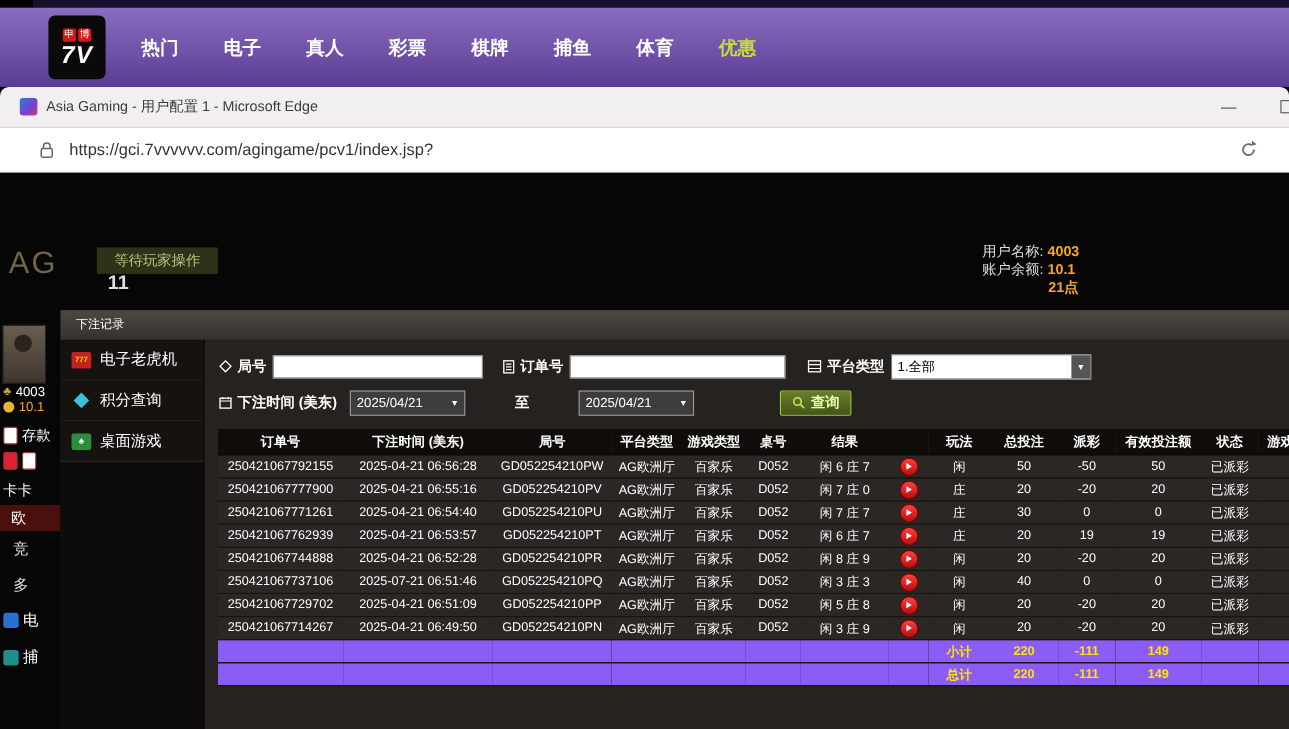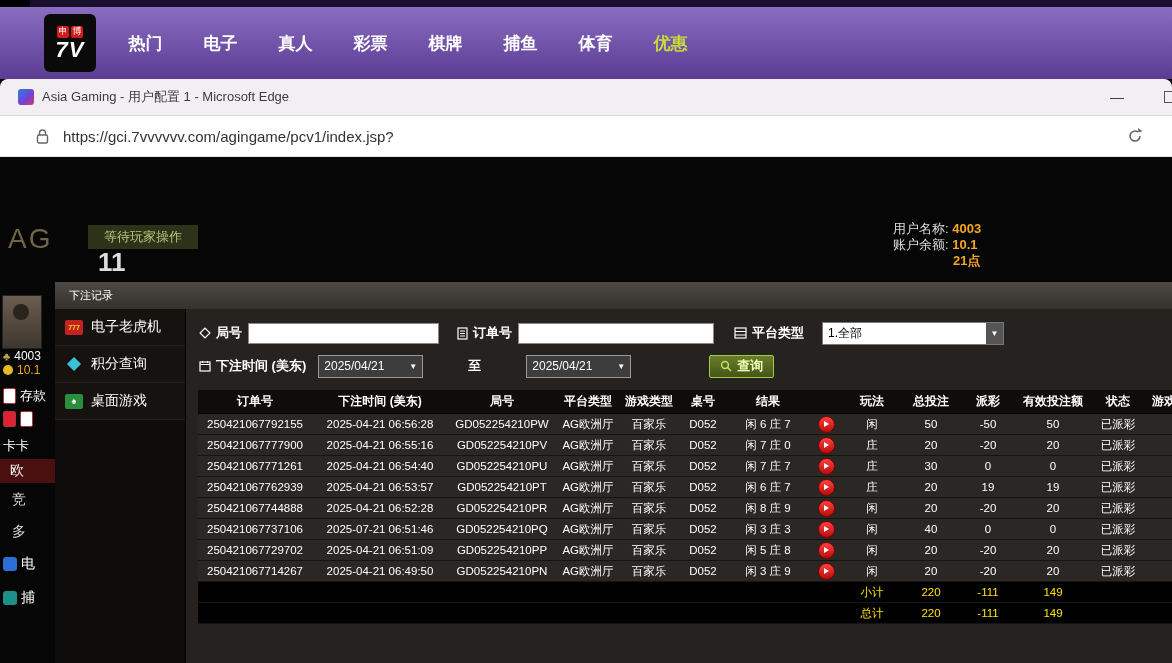--- a/index.html
+++ b/index.html
@@ -34,21 +34,21 @@
   .lock{margin-left:36px;display:flex;align-items:center;}
   .url-text{margin-left:14px;color:#333;font-size:15px;}
   .refresh{margin-left:auto;margin-right:28px;display:flex;align-items:center;cursor:pointer;}
 
   
   .content{position:relative;height:calc(100% - 77px);background:#060606;}
 
   .ag-logo{position:absolute;left:8px;top:66px;color:#7d6f4e;font-size:28px;font-weight:normal;letter-spacing:2px;opacity:.9;}
   .status-chip{position:absolute;left:88px;top:68px;background:#2c3319;color:#b6c77e;
                font-size:13px;padding:3px 16px;}
-  .timer{position:absolute;left:98px;top:90px;color:#ddd;font-size:26px;font-weight:bold;}
+  .timer{position:absolute;left:98px;top:90px;color:#ddd;font-size:18px;font-weight:bold;}
   .user-info{position:absolute;left:893px;top:64px;width:300px;font-size:13px;line-height:16px;}
   .user-info .lbl{color:#ddd;}
   .user-info .val{color:#f5a623;font-weight:bold;}
 
   
   .left-strip{position:absolute;left:0;top:130px;width:55px;bottom:0;overflow:hidden;}
   .avatar{position:absolute;left:2px;top:8px;width:38px;height:52px;border:1px solid #222;
           background:linear-gradient(#6b5d4f,#3e362e);}
   .avatar::after{content:"";position:absolute;left:10px;top:8px;width:16px;height:16px;border-radius:50%;background:#2b241d;}
   .ls-row{position:absolute;left:3px;color:#fff;font-size:12px;display:flex;align-items:center;gap:4px;white-space:nowrap;}
@@ -107,21 +107,21 @@
   table.records td{background:#2b2724;color:#fff;height:20px;text-align:center;
                    border-bottom:1px solid #17140f;overflow:hidden;white-space:nowrap;padding:0 2px;}
   table.records col:nth-child(1){width:114px;} table.records col:nth-child(2){width:136px;}
   table.records col:nth-child(3){width:108px;} table.records col:nth-child(4){width:64px;}
   table.records col:nth-child(5){width:58px;}  table.records col:nth-child(6){width:50px;}
   table.records col:nth-child(7){width:80px;}  table.records col:nth-child(8){width:36px;}
   table.records col:nth-child(9){width:56px;}  table.records col:nth-child(10){width:62px;}
   table.records col:nth-child(11){width:52px;} table.records col:nth-child(12){width:78px;}
   table.records col:nth-child(13){width:52px;} table.records col:nth-child(14){width:40px;}
   td.neg{color:#ff3b3b;} td.pos{color:#ff9c00;} td.zero{color:#fff;} td.paid{color:#33cc33;}
-  tr.totals td{background:#000000;color:#ffe400;font-weight:normal;}
+  tr.totals td{background:#8b5cf6;color:#ffe400;font-weight:bold;}
   .play-btn{width:15px;height:15px;border-radius:50%;background:linear-gradient(#ff4040,#b80d0d);
             border:1px solid #7a0000;display:inline-flex;align-items:center;justify-content:center;cursor:pointer;}
   .play-btn::after{content:"";border-left:5px solid #fff;border-top:3px solid transparent;
                    border-bottom:3px solid transparent;margin-left:1px;}
   svg{display:block;}
 </style>
 </head>
 <body>
 
 <div class="page">
@@ -265,21 +265,21 @@
                 </span>
               <input class="ftext" style="margin-left: 6px; width: 188px;" value="">
               <span class="flabel" style="margin-left:20px;">
                 <svg width="13" height="12" viewBox="0 0 13 12">
                     <rect x="1" y="1" width="11" height="10" fill="none" stroke="#fff" stroke-width="1.2"></rect>
                     <line x1="1" y1="4.5" x2="12" y2="4.5" stroke="#fff"></line>
                     <line x1="1" y1="8" x2="12" y2="8" stroke="#fff"></line>
                   </svg>
                 <span>平台类型</span>
                 </span>
-              <div class="sel-light" style="margin-left:18px;">
+              <div class="sel-light" style="margin-left:6px;">
                 <span class="txt">1.全部</span>
                 <span class="arr">▼</span>
               </div>
             </div>
 
             <div class="frow frow2">
               <span class="flabel" style="margin-left:1px;">
                 <svg width="12" height="12" viewBox="0 0 12 12">
                     <rect x="1" y="2" width="10" height="9" fill="none" stroke="#fff" stroke-width="1.2"></rect>
                     <line x1="1" y1="4.5" x2="11" y2="4.5" stroke="#fff"></line>

